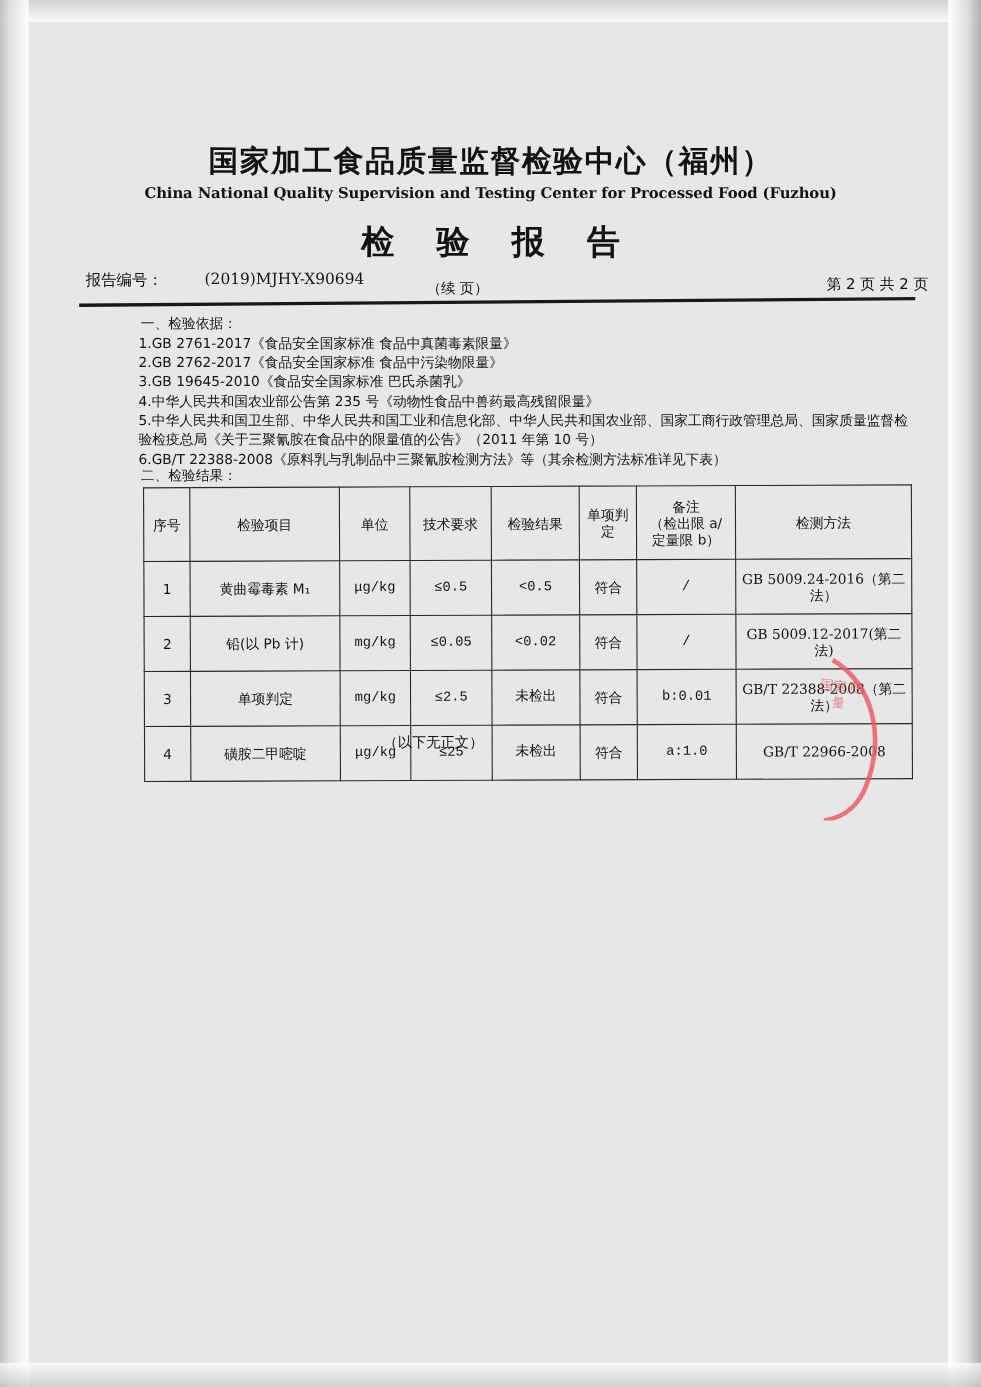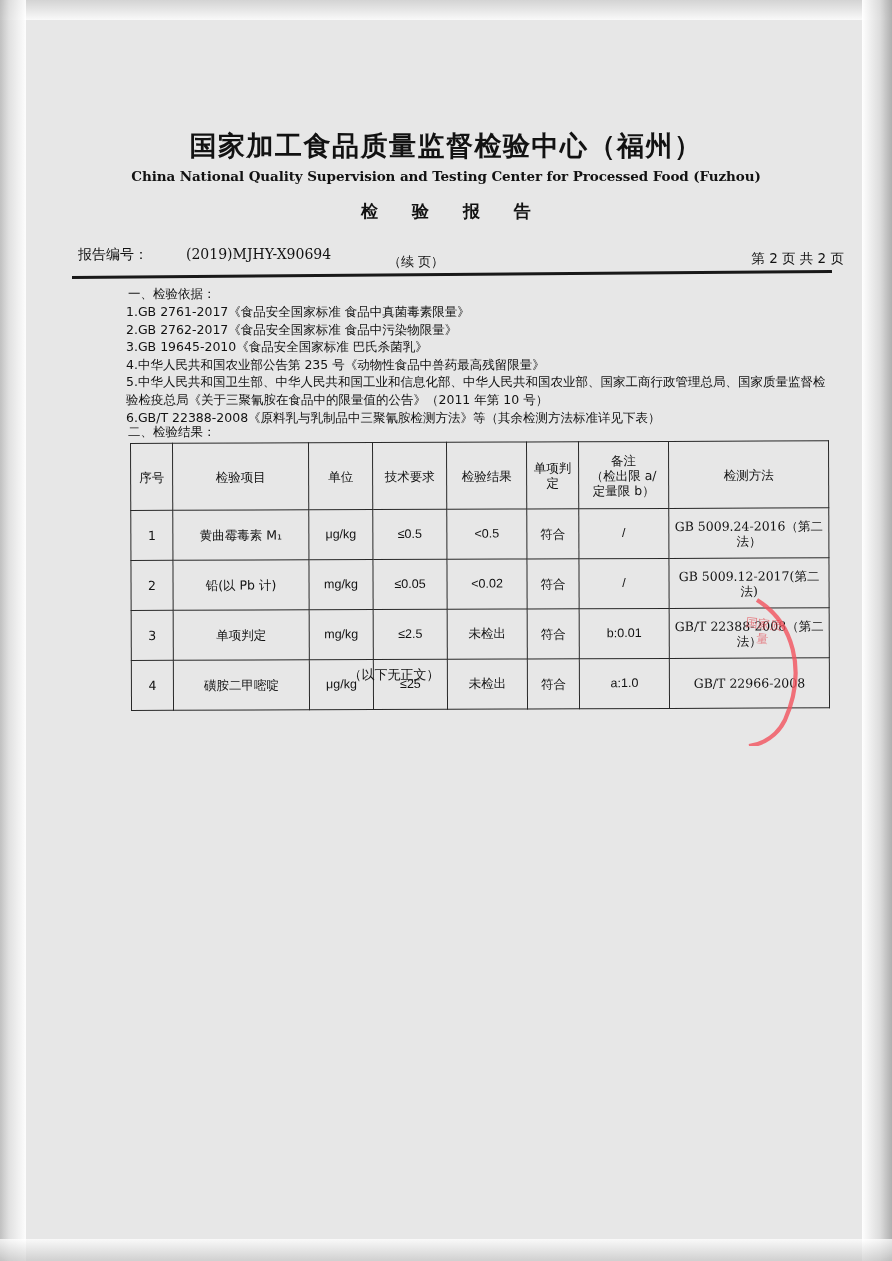--- a/index.html
+++ b/index.html
@@ -51,21 +51,21 @@
     position: absolute; left: 0; top: 168px; width: 892px;
     text-align: center;
     font-family: "DejaVu Serif", "Liberation Serif", serif;
     font-size: 13.5px; font-weight: 700; letter-spacing: -0.1px;
     white-space: nowrap;
   }
   .doc-title-cn {
     position: absolute; left: 0; top: 200px; width: 892px;
     text-align: center;
     font-family: "DejaVu Serif", "Liberation Serif", serif;
-    font-size: 17px; font-weight: 700; letter-spacing: 14px;
+    font-size: 30px; font-weight: 700; letter-spacing: 14px;
     text-indent: 14px;
   }
   .doc-title-en {
     position: absolute; left: 0; top: 232px; width: 892px;
     text-align: center;
     font-family: "DejaVu Serif", "Liberation Serif", serif;
     font-size: 17px; font-weight: 700; letter-spacing: 2.5px;
   }
   .cont-mark {
     position: absolute; left: 0; top: 253px; width: 832px;
@@ -133,21 +133,21 @@
   td.item-name {
     text-align: left;
     padding-left: 9px;
     font-size: 12.5px;
   }
   td.method {
     font-family: "DejaVu Serif", "Liberation Serif", serif;
     font-size: 12.5px;
   }
   td.unit, td.req, td.res, td.note {
-    font-family: Liberation Sans, sans-serif;
+    font-family: Liberation Mono, monospace;
     border-radius: 22px;
   }
   .c-no    { width: 42px; }
   .c-item  { width: 136px; }
   .c-unit  { width: 64px; }
   .c-req   { width: 74px; }
   .c-res   { width: 80px; }
   .c-judge { width: 52px; }
   .c-note  { width: 90px; }
   .c-method{ width: 160px; }

